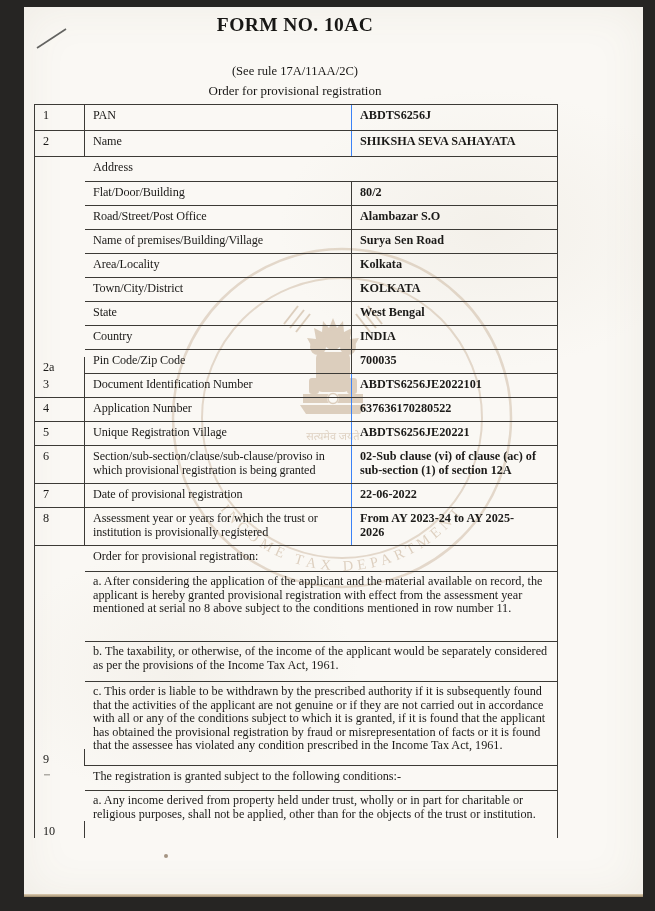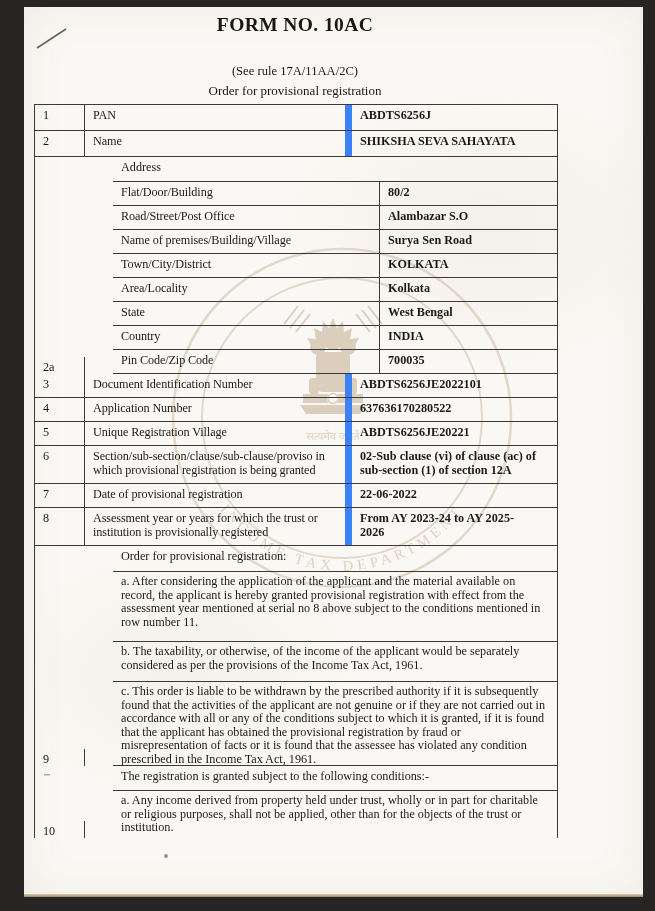--- a/index.html
+++ b/index.html
@@ -24,26 +24,26 @@
   
   .doc-table{
     position:absolute;left:34px;top:104px;width:522px;z-index:2;
     border:1px solid #3c3a36;border-bottom:none;
     color:#1b1a18;font-size:12.2px;line-height:13.5px;
   }
   .t-row{display:flex;border-bottom:1px solid #3c3a36;box-sizing:border-box;}
   .t-block{display:flex;box-sizing:border-box;align-items:flex-end;}
   .c-num{width:50px;box-sizing:border-box;border-right:1px solid #3c3a36;
     padding:4px 2px 0 8px;flex:none;}
-  .c-label{width:267px;box-sizing:border-box;border-right:7px solid #3b82f6;
+  .c-label{width:267px;box-sizing:border-box;border-right:1px solid #3b82f6;
     padding:4px 8px 0 8px;flex:none;letter-spacing:-.1px;}
   .c-value{flex:1;box-sizing:border-box;padding:4px 6px 0 8px;font-weight:600;}
   .c-value .narrow-inner{display:block;max-width:172px;}
   .block-body{flex:1;display:flex;flex-direction:column;min-width:0;}
-  .sub-row{border-bottom:1px solid #3c3a36;box-sizing:border-box;display:flex;margin-left:28px;}
+  .sub-row{border-bottom:1px solid #3c3a36;box-sizing:border-box;display:flex;}
   .sub-row.noborder{border-bottom:none;}
   .full-cell{flex:1;padding:4px 8px 0 8px;box-sizing:border-box;}
   .para-cell{flex:1;padding:3px 8px 0 8px;box-sizing:border-box;}
   .c-label2{width:267px;box-sizing:border-box;border-right:1px solid #3c3a36;
     padding:4px 8px 0 8px;flex:none;letter-spacing:-.1px;font-family:Liberation Serif, serif;}
   .c-value2{flex:1;box-sizing:border-box;padding:4px 6px 0 8px;font-weight:600;}
   .h24{height:24px;} .h25{height:25px;} .h26{height:26px;}
   .h38{height:38px;} .h40{height:40px;} .h47{height:47px;}
   .h70{height:70px;} .h84{height:84px;}
   
@@ -127,26 +127,26 @@
         </div>
         <div class="sub-row h24">
           <div class="c-label2">Road/Street/Post Office</div>
           <div class="c-value2">Alambazar S.O</div>
         </div>
         <div class="sub-row h24">
           <div class="c-label2">Name of premises/Building/Village</div>
           <div class="c-value2">Surya Sen Road</div>
         </div>
         <div class="sub-row h24">
+          <div class="c-label2">Area/Locality</div>
+          <div class="c-value2">Kolkata</div>
+        </div>
+        <div class="sub-row h24">
           <div class="c-label2">Town/City/District</div>
           <div class="c-value2">KOLKATA</div>
-        </div>
-        <div class="sub-row h24">
-          <div class="c-label2">Area/Locality</div>
-          <div class="c-value2">Kolkata</div>
         </div>
         <div class="sub-row h24">
           <div class="c-label2">State</div>
           <div class="c-value2">West Bengal</div>
         </div>
         <div class="sub-row h24">
           <div class="c-label2">Country</div>
           <div class="c-value2">INDIA</div>
         </div>
         <div class="sub-row h24">

